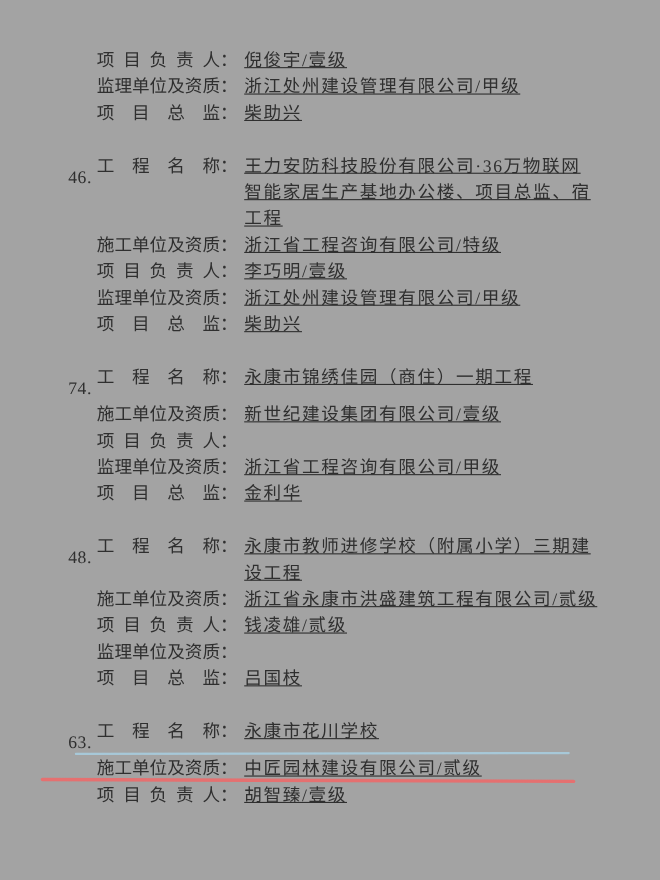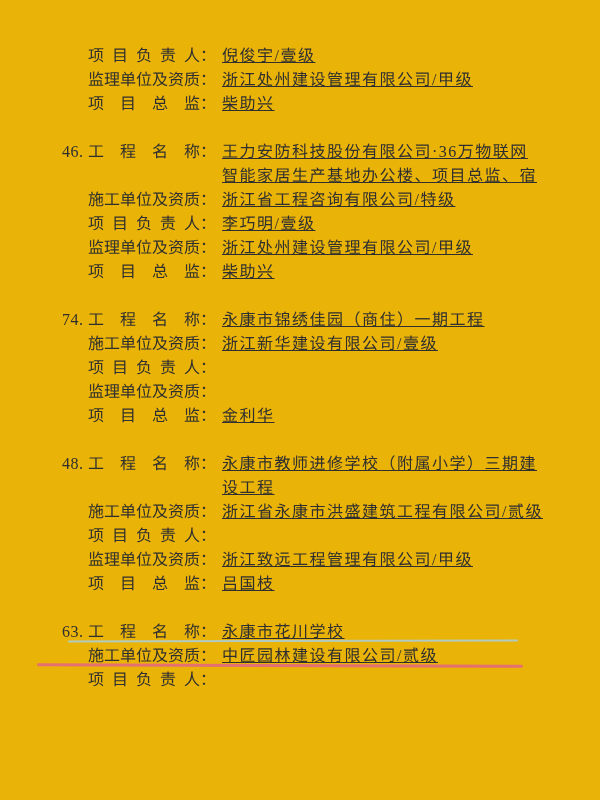--- a/index.html
+++ b/index.html
@@ -21,20 +21,21 @@
   .line {
     display: flex;
     align-items: flex-start;
     font-size: 16px;
     line-height: 24px;
     position: relative;
   }
   .num {
     flex: 0 0 26px;
     letter-spacing: 0.5px;
+    margin-top: 10px;
   }
   .label {
     flex: 0 0 112px;
     display: inline-block;
     text-align: justify;
     text-align-last: justify;
     text-justify: inter-character;
   }
   .sep { flex: 0 0 22px; }
   .value {
@@ -63,21 +64,21 @@
     height: 1.5px;
     border-radius: 1px;
     opacity: 0.85;
     transform: rotate(-0.1deg);
     pointer-events: none;
   }
 </style>
 </head>
 <body>
 
-<main class="page" id="doc" style="background: #eab308; color: rgb(47, 47, 47);">
+<main class="page" id="doc" style="background: #a3a3a3; color: rgb(47, 47, 47);">
     <section class="entry">
       <div class="line">
         <span class="num"></span>
         <span class="label">项目负责人</span>
         <span class="sep">：</span>
         <span class="value single">倪俊宇/壹级</span>
       </div>
       <div class="line">
         <span class="num"></span>
         <span class="label">监理单位及资质</span>
@@ -92,20 +93,21 @@
       </div>
     </section>
     <section class="entry">
       <div class="line">
         <span class="num">46.</span>
         <span class="label">工程名称</span>
         <span class="sep">：</span>
         <span class="value">
           <div class="value-line">王力安防科技股份有限公司·36万物联网</div>
           <div class="value-line">智能家居生产基地办公楼、项目总监、宿</div>
+          <div class="value-line">工程</div>
         </span>
       </div>
       <div class="line">
         <span class="num"></span>
         <span class="label">施工单位及资质</span>
         <span class="sep">：</span>
         <span class="value single">浙江省工程咨询有限公司/特级</span>
       </div>
       <div class="line">
         <span class="num"></span>
@@ -130,31 +132,32 @@
       <div class="line">
         <span class="num">74.</span>
         <span class="label">工程名称</span>
         <span class="sep">：</span>
         <span class="value single">永康市锦绣佳园（商住）一期工程</span>
       </div>
       <div class="line">
         <span class="num"></span>
         <span class="label">施工单位及资质</span>
         <span class="sep">：</span>
-        <span class="value single">浙江新华建设有限公司/壹级</span>
-      </div>
-      <div class="line">
-        <span class="num"></span>
-        <span class="label">项目负责人</span>
-        <span class="sep">：</span>
-      </div>
-      <div class="line">
-        <span class="num"></span>
-        <span class="label">监理单位及资质</span>
-        <span class="sep">：</span>
+        <span class="value single">新世纪建设集团有限公司/壹级</span>
+      </div>
+      <div class="line">
+        <span class="num"></span>
+        <span class="label">项目负责人</span>
+        <span class="sep">：</span>
+      </div>
+      <div class="line">
+        <span class="num"></span>
+        <span class="label">监理单位及资质</span>
+        <span class="sep">：</span>
+        <span class="value single">浙江省工程咨询有限公司/甲级</span>
       </div>
       <div class="line">
         <span class="num"></span>
         <span class="label">项目总监</span>
         <span class="sep">：</span>
         <span class="value single">金利华</span>
       </div>
     </section>
     <section class="entry">
       <div class="line">
@@ -169,26 +172,26 @@
       <div class="line">
         <span class="num"></span>
         <span class="label">施工单位及资质</span>
         <span class="sep">：</span>
         <span class="value single">浙江省永康市洪盛建筑工程有限公司/贰级</span>
       </div>
       <div class="line">
         <span class="num"></span>
         <span class="label">项目负责人</span>
         <span class="sep">：</span>
-      </div>
-      <div class="line">
-        <span class="num"></span>
-        <span class="label">监理单位及资质</span>
-        <span class="sep">：</span>
-        <span class="value single">浙江致远工程管理有限公司/甲级</span>
+        <span class="value single">钱凌雄/贰级</span>
+      </div>
+      <div class="line">
+        <span class="num"></span>
+        <span class="label">监理单位及资质</span>
+        <span class="sep">：</span>
       </div>
       <div class="line">
         <span class="num"></span>
         <span class="label">项目总监</span>
         <span class="sep">：</span>
         <span class="value single">吕国枝</span>
       </div>
     </section>
     <section class="entry">
       <div class="line">
@@ -202,15 +205,16 @@
         <span class="label">施工单位及资质</span>
         <span class="sep">：</span>
         <span class="value single">中匠园林建设有限公司/贰级</span>
         <div class="mark-blue" style="background: rgb(168, 207, 226);"></div>
         <div class="mark-red" style="background: rgb(229, 112, 112);"></div>
       </div>
       <div class="line">
         <span class="num"></span>
         <span class="label">项目负责人</span>
         <span class="sep">：</span>
+        <span class="value single">胡智臻/壹级</span>
       </div>
     </section>
   </main>
 
 </body></html>

